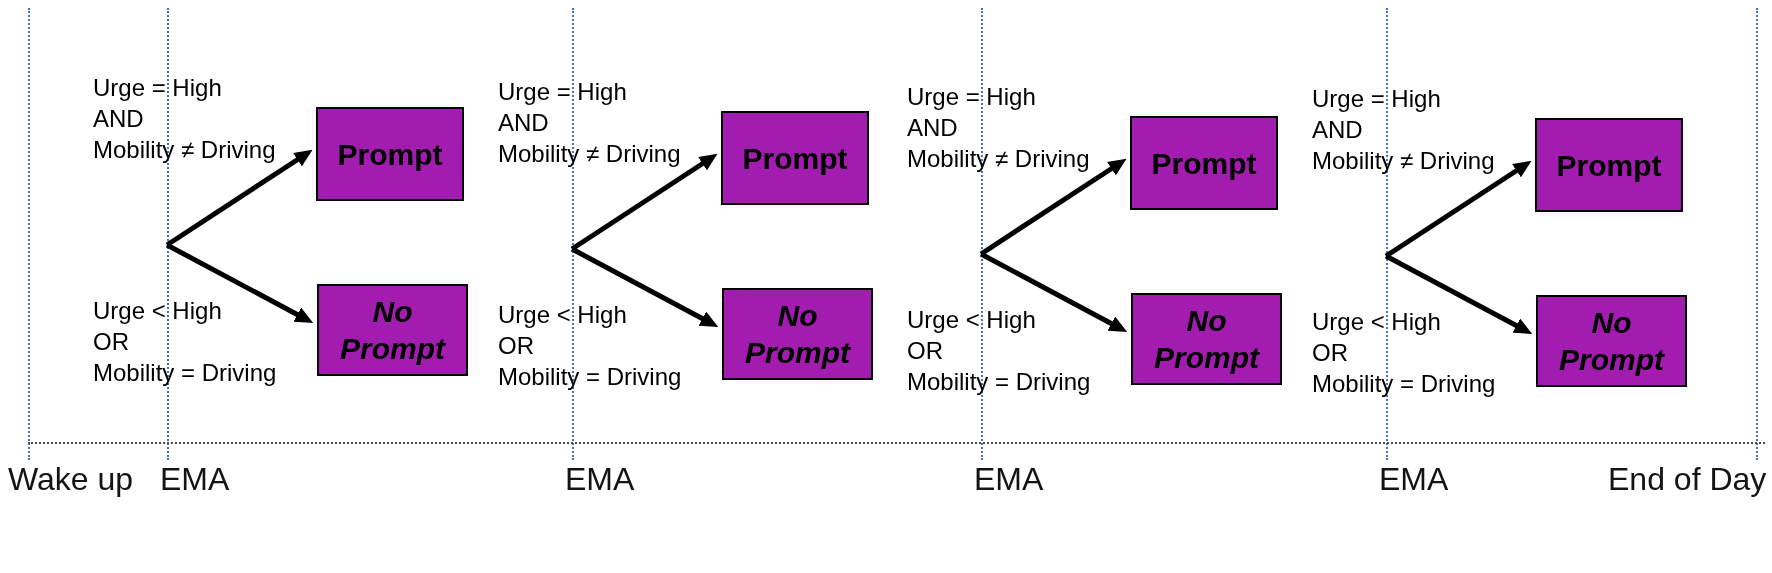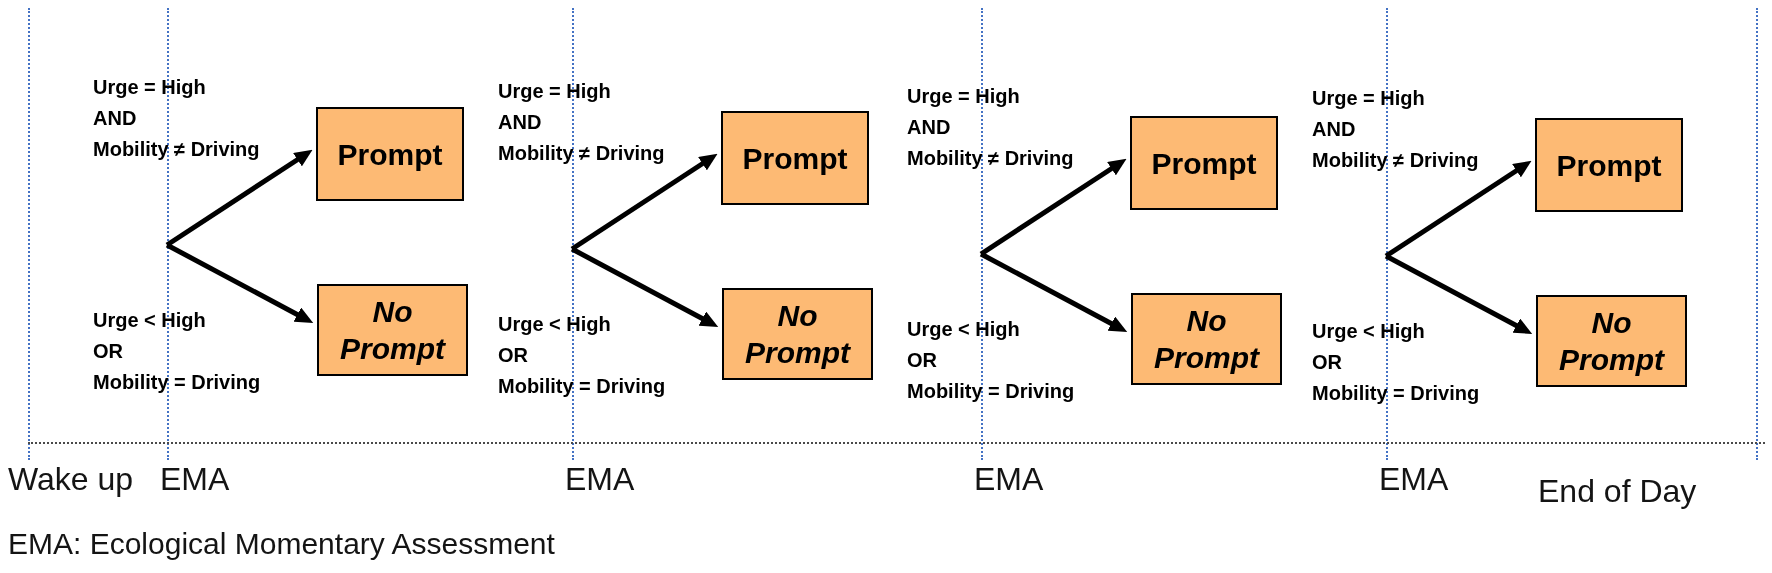--- a/index.html
+++ b/index.html
@@ -20,27 +20,27 @@
     position:absolute;top:462px;font-size:32px;line-height:34px;
     color:#141414;white-space:nowrap;
   }
   #footnote{
     position:absolute;left:8px;top:527px;font-size:30px;line-height:34px;color:#141414;
     white-space:nowrap;
   }
   .tree{position:absolute;width:430px;height:410px;}
   .cond{
     position:absolute;left:6px;width:max-content;
-    font-weight:bold;font-size:20px;line-height:31px;color:#000;
+    font-weight:normal;font-size:24px;line-height:31px;color:#000;
     white-space:pre-line;
   }
   .cond.upper{top:72px;}
-  .cond.lower{top:305px;}
+  .cond.lower{top:295px;}
   .box{
-    position:absolute;background:#fdba74;border:2px solid var(--c-border);
+    position:absolute;background:#a21caf;border:2px solid var(--c-border);
     display:flex;align-items:center;justify-content:center;text-align:center;
     font-weight:bold;font-size:30px;line-height:37px;color:#000;white-space:pre-line;
   }
   .box.prompt{left:229px;top:107px;width:144px;height:90px;}
   .box.noprompt{left:230px;top:284px;width:147px;height:88px;font-style:italic;}
   svg.arrows{position:absolute;left:0;top:0;pointer-events:none;}
   svg.arrows line{stroke:var(--c-arrow);stroke-width:5;}
   svg.arrows marker path{fill:var(--c-arrow);}
 </style>
 </head>
@@ -60,21 +60,21 @@
   <div class="marker-label" style="left: 8px;">Wake up</div>
 
   <div class="marker-label" style="left: 160px;">EMA</div>
 
   <div class="marker-label" style="left: 565px;">EMA</div>
 
   <div class="marker-label" style="left: 974px;">EMA</div>
 
   <div class="marker-label" style="left: 1379px;">EMA</div>
 
-  <div class="marker-label" style="left: 1538px; margin-top: 12px;">End of Day</div>
+  <div class="marker-label" style="left: 1608px;">End of Day</div>
 </div>
   <div id="trees">
   <div class="tree" style="left: 87px; top: 0px;">
     <svg class="arrows" width="430" height="410" viewBox="0 0 430 410">
       <defs>
         <marker class="ah" id="ah0" markerUnits="userSpaceOnUse" markerWidth="18" markerHeight="16" refX="3" refY="8" orient="auto">
           <path d="M0,0 L18,8 L0,16 Z"></path>
         </marker>
       </defs>
       <line class="arrow-upper" x1="80" y1="245" x2="213" y2="158" marker-end="url(#ah0)"></line>
@@ -147,14 +147,13 @@
 AND
 Mobility ≠ Driving</div>
     <div class="box prompt">Prompt</div>
     <div class="cond lower">Urge &lt; High
 OR
 Mobility = Driving</div>
     <div class="box noprompt">No
 Prompt</div>
   </div>
 </div>
-  <div id="footnote">EMA: Ecological Momentary Assessment</div>
 </div>
 
 </body></html>

